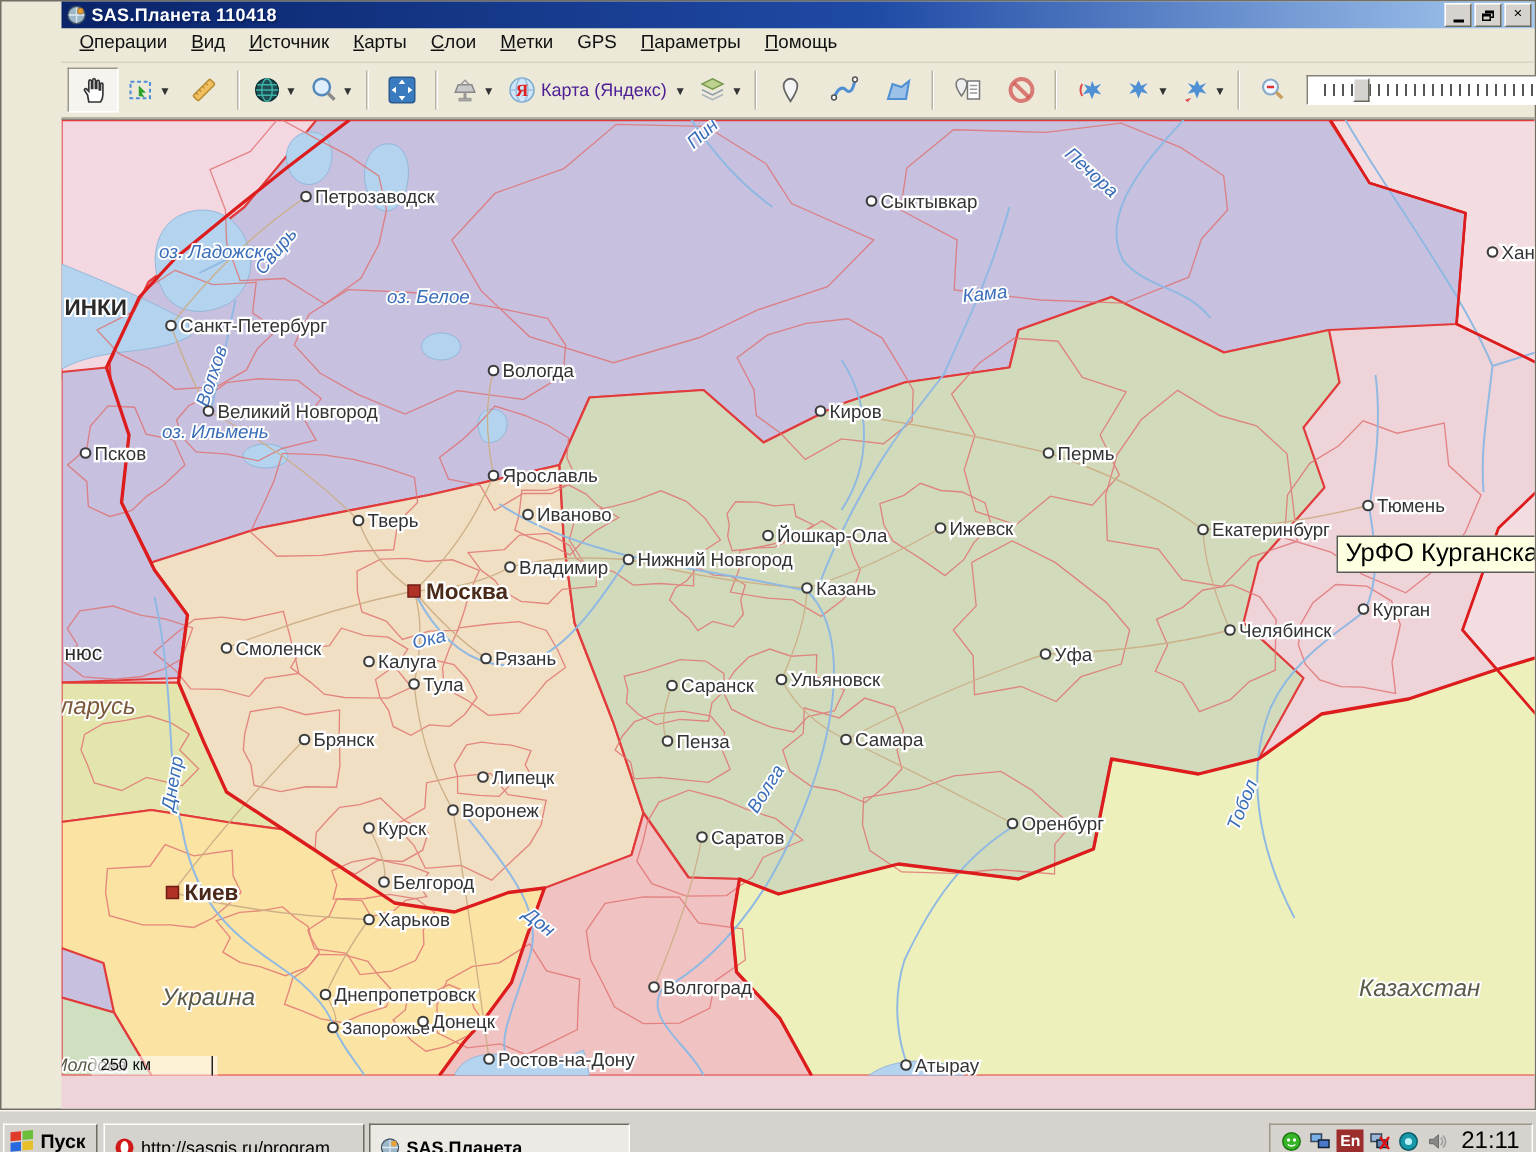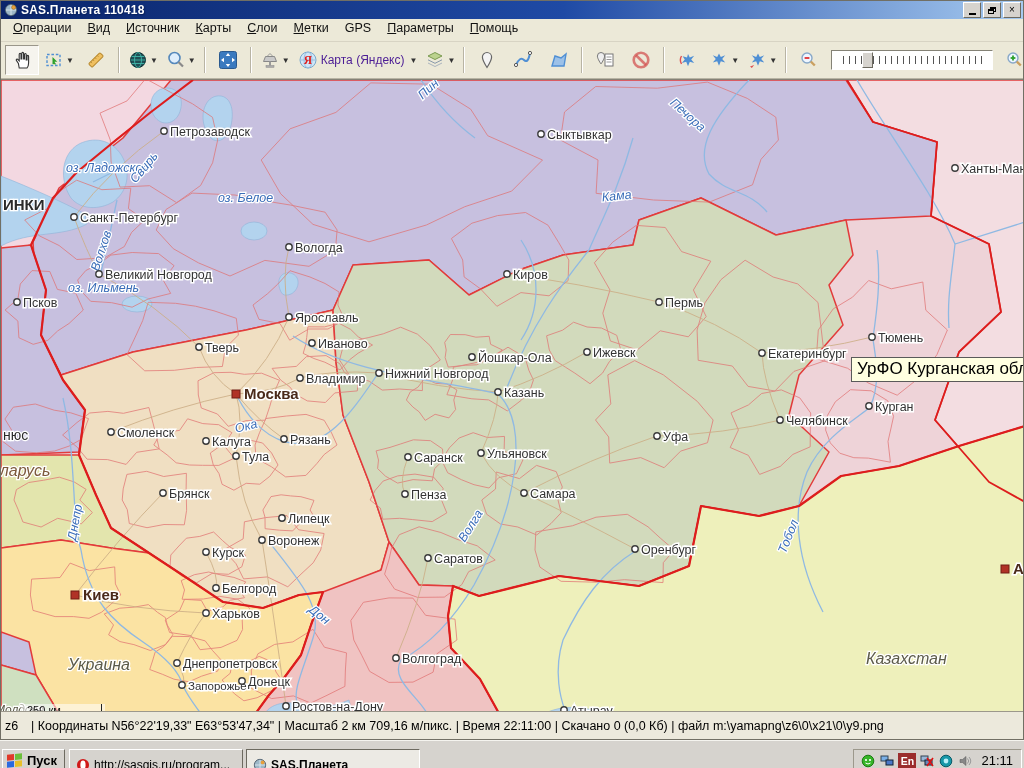--- a/index.html
+++ b/index.html
@@ -1,21 +1,21 @@
 <!DOCTYPE html>
 <html><head>
 <meta charset="utf-8">
 <style>
   html,body{margin:0;padding:0;background:#000;}
   #screen{position:relative;width:1024px;height:768px;overflow:hidden;
     font-family:"Liberation Sans","DejaVu Sans",sans-serif;background:#d6d3ce;}
   
   #app-window{position:absolute;left:0;top:0;width:1024px;height:740px;
     display:flex;flex-direction:column;background:#ece9d8;
-    border:1px solid #716f64;box-sizing:border-box;}
+    border:1px solid #716f64;box-sizing:border-box;padding-left:40px;}
   .titlebar{height:18px;flex:0 0 18px;display:flex;align-items:center;padding:0 2px;
     background:linear-gradient(90deg,#0a246a 0%,#1f4aa5 55%,#a6caf0 100%);color:#fff;}
   .titlebar .tb-icon{width:14px;height:14px;margin:0 3px 0 1px;flex:0 0 auto;}
   .titlebar .tb-title{font-size:12px;font-weight:bold;letter-spacing:.2px;
     text-shadow:1px 1px 1px #09205c;white-space:nowrap;flex:1;}
   .winbtn{width:16px;height:14px;margin-left:2px;background:#d6d3ce;
     border:1px solid;border-color:#fff #6d6a60 #6d6a60 #fff;
     display:flex;align-items:center;justify-content:center;
     font-size:10px;color:#000;line-height:1;cursor:default;}
   .glyph-min{width:7px;height:2px;background:#000;margin-top:7px;}
@@ -67,21 +67,21 @@
   .task-btn{height:22px;display:flex;align-items:flex-end;padding:0 6px;margin-right:3px;
     background:#d6d3ce;border:1px solid;border-color:#fff #6d6a60 #6d6a60 #fff;
     font-size:12px;color:#000;width:160px;overflow:hidden;white-space:nowrap;flex:0 1 auto;}
   .task-btn.active{background:#eceae4;border-color:#6d6a60 #fff #fff #6d6a60;font-weight:bold;}
   .task-btn .task-icon{margin-right:4px;flex:0 0 auto;display:flex;}
   .tray{margin-left:auto;height:22px;display:flex;align-items:center;padding:0 8px 0 6px;
     border:1px solid;border-color:#9c988c #fff #fff #9c988c;background:#d6d3ce;flex:0 0 auto;}
   .tray-icon{width:16px;height:16px;margin-right:3px;display:flex;align-items:center;justify-content:center;}
   .lang-box{width:18px;height:15px;background:#9b2d2d;color:#fff;font-size:10.5px;font-weight:bold;
     display:flex;align-items:center;justify-content:center;margin-right:3px;}
-  .tray-clock{font-size:13px;color:#000;margin-left:5px;}
+  .tray-clock{font-size:16px;color:#000;margin-left:5px;}
 </style>
 </head>
 <body>
 
 <div id="screen">
   <div id="app-window">
 
     <div class="titlebar">
       <span class="tb-icon">
         <svg viewBox="0 0 16 16">
@@ -550,24 +550,20 @@
             <text x="1012" y="494" font-size="15" font-weight="bold" fill="#4a2a1a" stroke="#fff" stroke-width="3" paint-order="stroke">А</text>
           </g>
       </svg>
       <div class="scale-ruler">
         <span>250 км</span>
         <span class="scale-tick"></span>
       </div>
       <div class="map-tooltip">УрФО Курганская область</div>
     </div>
 
-    <div class="statusbar">
-      <span class="sb-zoom">z6</span>
-      <span id="sb-text">| Координаты N56°22'19,33" E63°53'47,34" | Масштаб 2 км 709,16 м/пикс. | Время 22:11:00 | Скачано 0 (0,0 Кб) | файл m:\yamapng\z6\0\x21\0\y9.png</span>
-    </div>
   </div>
 
   <div class="taskbar">
     <div class="start-btn">
       <span class="win-flag">
         <i style="background:#e03a2a"></i>
           <i style="background:#6cbf3a"></i>
           <i style="background:#2a6ae0"></i>
           <i style="background:#e8c02a"></i>
       </span>

